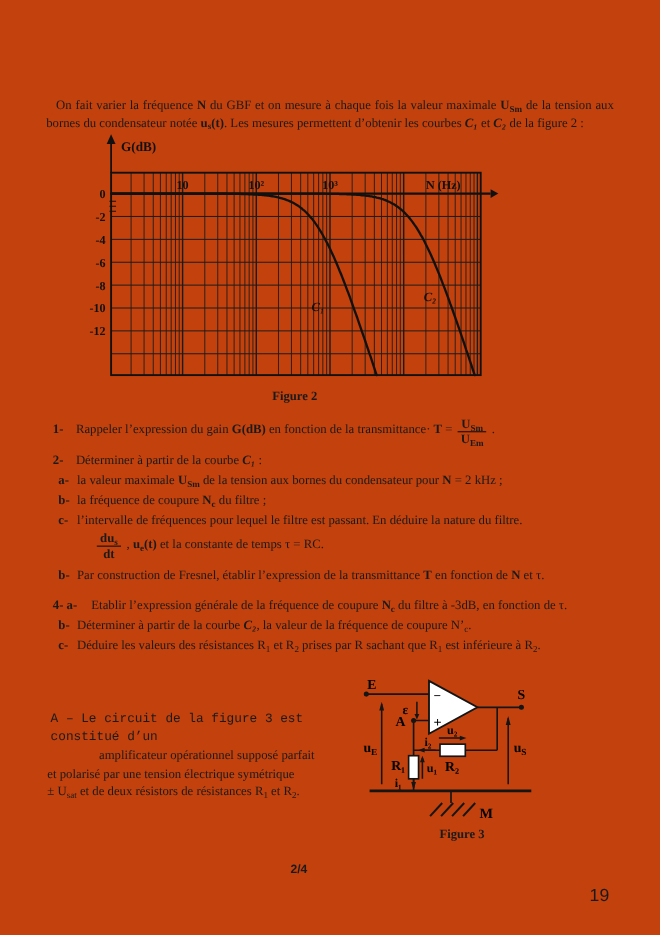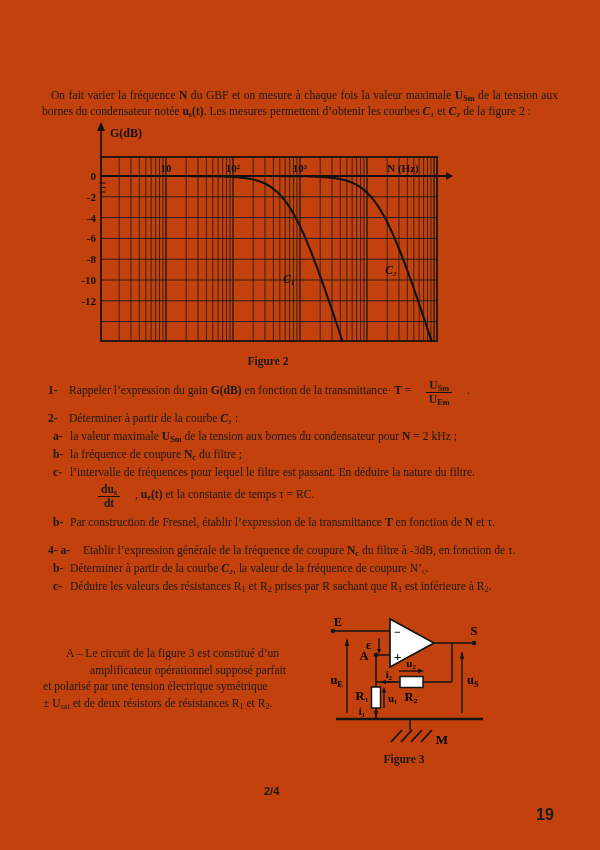--- a/index.html
+++ b/index.html
@@ -5,45 +5,45 @@
   html,body{margin:0;padding:0;background:#9a9a9a;}
   #page{position:relative;width:600px;height:850px;background:#c2410c;color:#1a1a1a;
         font-family:"Liberation Serif","DejaVu Serif",serif;overflow:hidden;}
   .abs{position:absolute;}
   
   #intro{left:42px;top:88px;width:516px;font-size:11.6px;line-height:16px;text-align:justify;text-indent:9px;}
   b{font-weight:bold;}
   sub{font-size:71%;vertical-align:-0.3em;line-height:0;}
   .crv{font-style:italic;font-weight:bold;}
   
-  .frac{display:inline-block;vertical-align:-0.75em;text-align:center;line-height:1.12;margin:0 12px;}
+  .frac{display:inline-block;vertical-align:-0.75em;text-align:center;line-height:1.12;margin:0 2px;}
   .fnum{display:block;border-bottom:1.2px solid #111;padding:0 3px 0px;}
   .fden{display:block;padding-top:0px;}
   
   #fig2{left:60px;top:118px;width:400px;height:232px;}
   #fig2cap,#fig3cap{width:120px;text-align:center;font-weight:bold;font-size:11.5px;}
   #fig2cap{left:208px;top:355px;}
-  #fig3cap{left:344px;top:753px;}
+  #fig3cap{left:360px;top:753px;}
   #fig3{left:315px;top:612px;width:255px;height:142px;}
   
   #questions{left:48px;top:379px;width:514px;font-size:11.6px;line-height:15.5px;}
   .qrow{margin:0 0 2.5px 0;}
   .qnum{display:inline-block;font-weight:bold;min-width:21px;}
   .qnum.wide{min-width:35px;}
   .sub-item{margin-left:5px;}
   .cont{margin-left:38px;}
   .gap12{margin-top:13px;}
   .tall{margin-bottom:5px;}
   
   #ex2head{left:48px;top:625px;font-size:12.5px;font-weight:bold;}
   #ex2par{left:42px;top:646px;width:280px;font-size:11.6px;line-height:16.6px;}
-  .l1{margin-left:24px;} .l2{margin-left:48px;} .l3,.l4{margin-left:1px;}
+  .l1{margin-left:4px;font-family:Liberation Mono, monospace;} .l2{margin-left:48px;} .l3,.l4{margin-left:1px;}
   
   #footer-frac{left:264px;top:785px;font-size:11px;font-weight:bold;font-family:"Liberation Sans","DejaVu Sans",sans-serif;}
-  #page-num{left:536px;top:806px;font-size:16px;font-weight:bold;font-family:"Liberation Sans","DejaVu Sans",sans-serif;}
+  #page-num{left:536px;top:806px;font-size:16px;font-weight:normal;font-family:"Liberation Sans","DejaVu Sans",sans-serif;}
   svg text{font-family:"Liberation Serif","DejaVu Serif",serif;}
 </style>
 </head>
 <body>
 
 <div id="page">
 
   <div id="intro" class="abs">On fait varier la fréquence <b>N</b> du GBF et on mesure à chaque fois la valeur maximale <b>U<sub>Sm</sub></b> de la tension aux bornes du condensateur notée <b>u<sub>s</sub>(t)</b>. Les mesures permettent d’obtenir les courbes <span class="crv">C₁</span> et <span class="crv">C₂</span> de la figure 2 :</div>
 
   <svg id="fig2" class="abs" viewBox="60 118 400 232">

